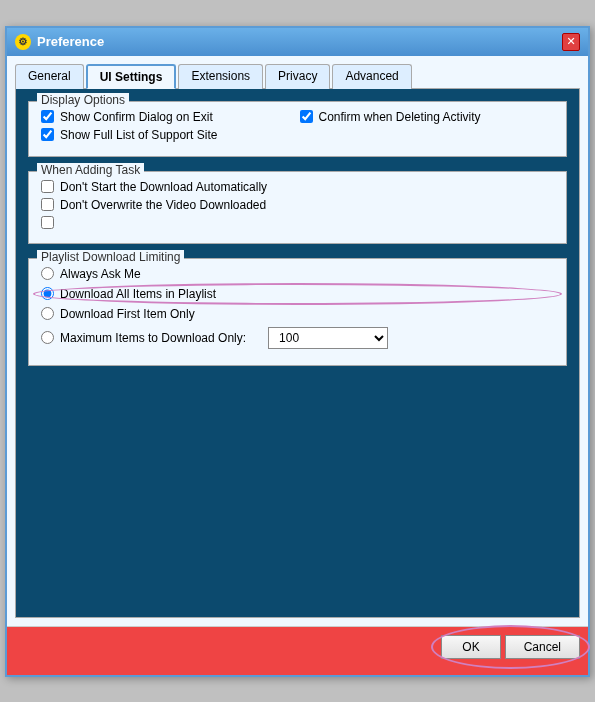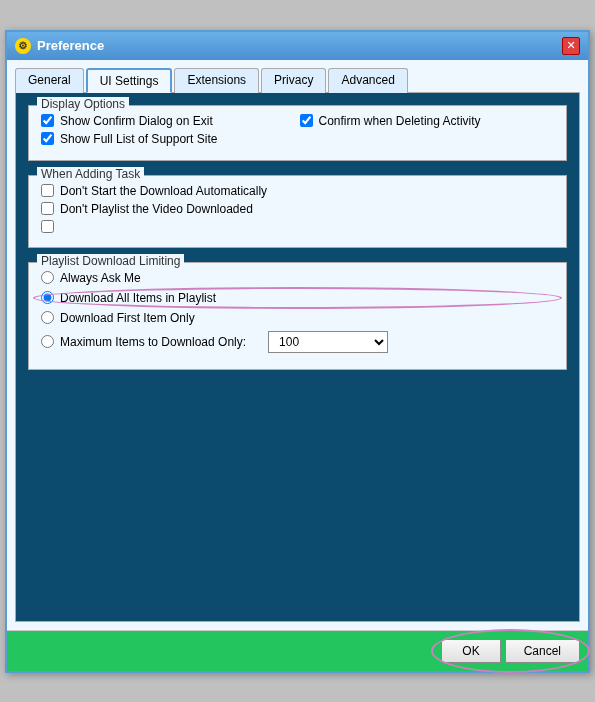--- a/index.html
+++ b/index.html
@@ -93,21 +93,21 @@
       cursor: pointer;
       border-bottom: none;
       font-size: 12px;
       border-radius: 3px 3px 0 0;
       text-align: center;
     }
 
     .tab.active {
       background: #f0f8ff;
       border-bottom: 1px solid #f0f8ff;
-      font-weight: normal;
+      font-weight: bold;
       border: 2px solid #5b9bd5;
       border-bottom: 1px solid #f0f8ff;
     }
 
     .tab-content {
       border: 1px solid #aaa;
       background: #0c4a6e;
       padding: 12px;
       min-height: 530px;
       position: relative;
@@ -192,23 +192,23 @@
       height: 22px;
       min-width: 120px;
       cursor: pointer;
       margin-left: 16px;
     }
 
     
     .bottom-bar {
       display: flex;
       justify-content: flex-end;
-      padding: 8px 8px 8px 8px;
+      padding: 8px 8px 16px 8px;
       gap: 8px;
-      background: #22c55e;
+      background: #ef4444;
       border-top: 1px solid #ccc;
       position: relative;
     }
 
     .bottom-btns-wrapper {
       position: relative;
     }
 
     .btn {
       padding: 4px 18px;
@@ -285,21 +285,21 @@
       </div>
 
       <div class="group">
         <span class="group-label">When Adding Task</span>
         <label class="checkbox-row">
           <input type="checkbox" style="">
           <span>Don't Start the Download Automatically</span>
         </label>
         <label class="checkbox-row">
           <input type="checkbox" style="">
-          <span>Don't Playlist the Video Downloaded</span>
+          <span>Don't Overwrite the Video Downloaded</span>
         </label>
         <label class="checkbox-row">
           <input type="checkbox" style="">
         </label>
       </div>
 
       <div class="group">
         <span class="group-label">Playlist Download Limiting</span>
 
         <label class="radio-row">

